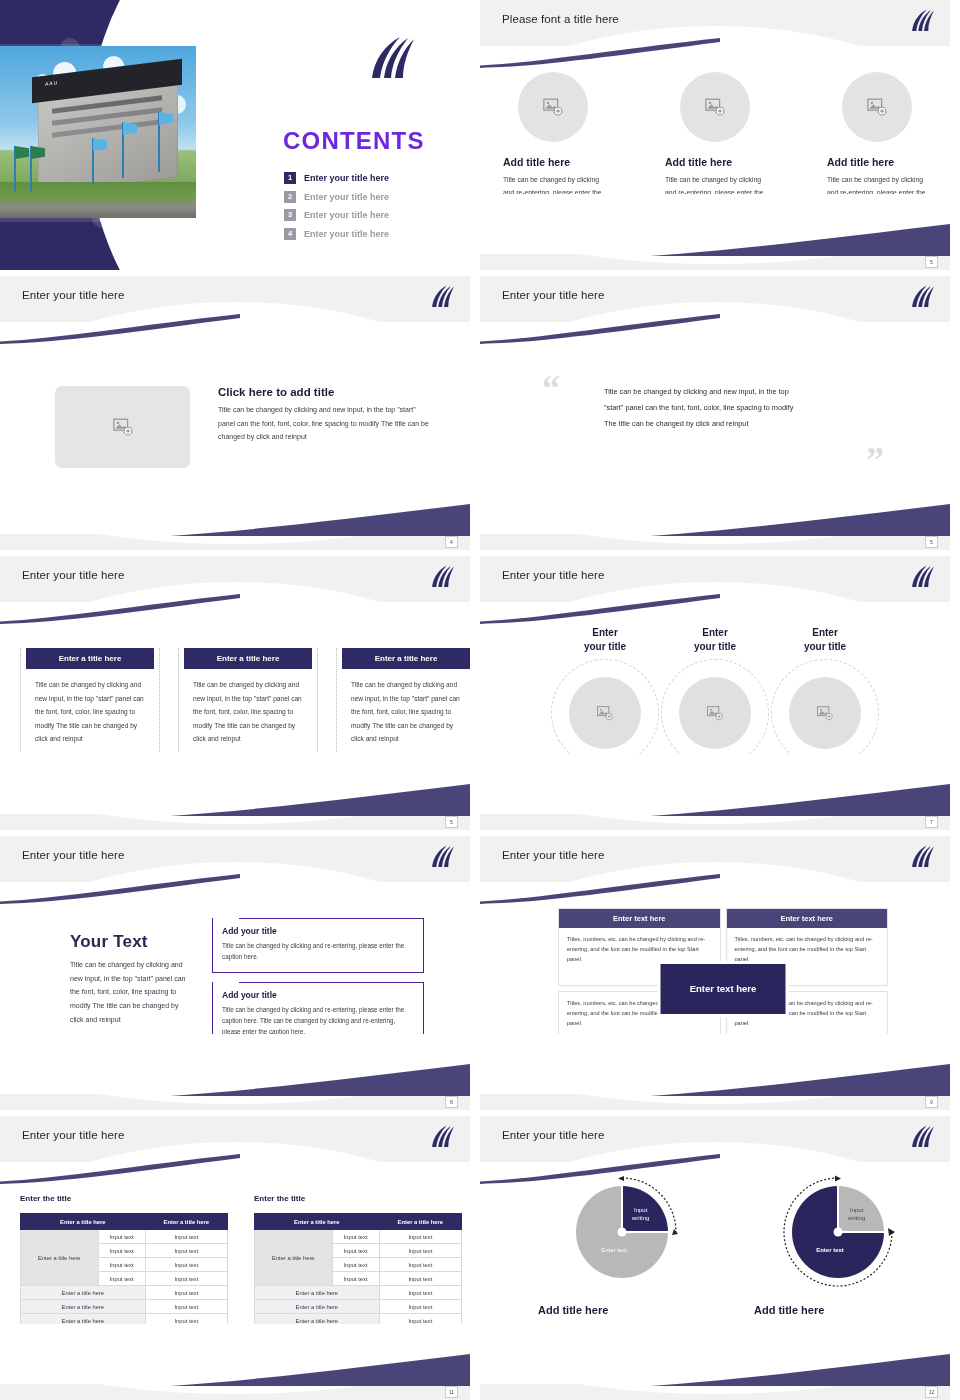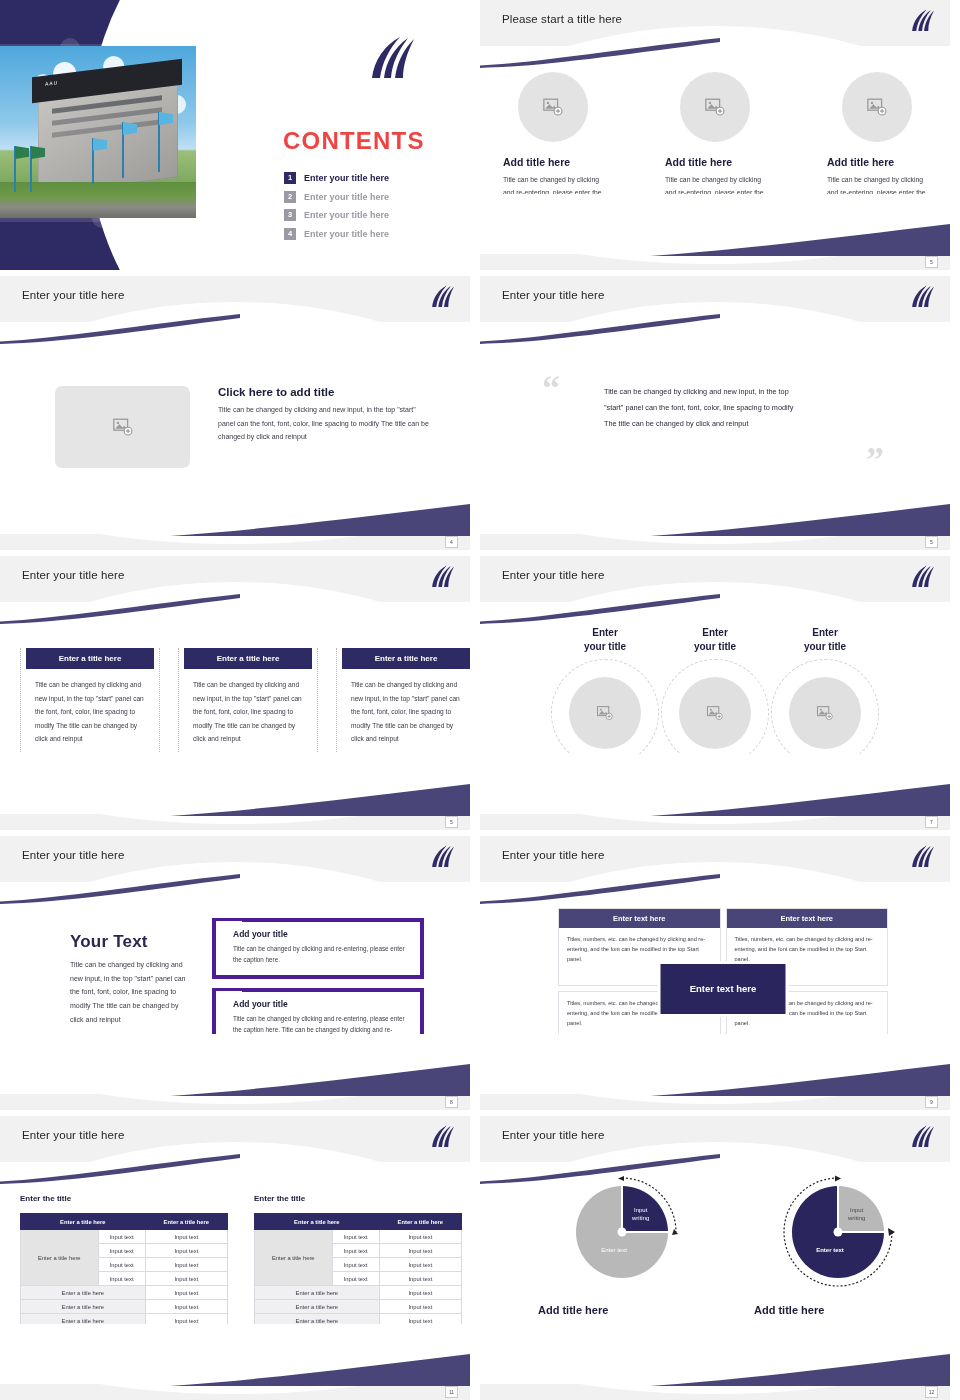--- a/index.html
+++ b/index.html
@@ -127,21 +127,21 @@
   .cover-stripe{
     position:absolute; left:0; width:300px; height:8px;
     background:rgba(255,255,255,.13);
   }
   .cover-dot{
     position:absolute; border-radius:50%; background:rgba(255,255,255,.14);
   }
   .cover-logo{ position:absolute; right:52px; top:34px; width:52px; height:50px; }
   .cover-title{
     position:absolute; left:283px; top:127px;
-    font-size:24px; font-weight:700; letter-spacing:1.2px; color:#ef4444;
+    font-size:24px; font-weight:700; letter-spacing:1.2px; color:#6d28d9;
   }
   .toc{ position:absolute; left:284px; top:172px; width:170px; }
   .toc-row{ display:flex; align-items:center; margin-bottom:6.5px; }
   .toc-num{
     width:12px; height:12px; flex:0 0 12px; background:#9a9aa4; color:#fff;
     font-size:7.5px; font-weight:700; text-align:center; line-height:12px;
     margin-right:8px;
   }
   .toc-row.active .toc-num{ background:#2e2a63; }
   .toc-lbl{ font-size:9px; font-weight:700; color:#9a9aa4; }
@@ -190,21 +190,21 @@
   .s6-h{ font-size:10px; font-weight:700; line-height:1.35; color:#1b1b3a;}
   .s6-ring{ position:relative; margin:6px auto 0; width:108px; height:108px; border:1px dashed #d3d3da; border-radius:50%; display:flex; align-items:center; justify-content:center;}
   .s6-circ{ width:72px;height:72px;border-radius:50%;background:#e0e0e0; display:flex;align-items:center;justify-content:center;}
   .s6-cap{ margin-top:4px; font-size:5.5px; line-height:1.7; color:#4a4a58;}
 
   
   .s7-left{ position:absolute; left:70px; top:96px; width:120px;}
   .s7-h{ font-size:17px; font-weight:700; color:#2b2752; letter-spacing:.2px;}
   .s7-p{ margin-top:6px; font-size:7px; line-height:1.95; color:#3a3a47;}
   .s7-right{ position:absolute; left:212px; top:82px; width:212px;}
-  .s7-box{ border:4px solid #4c1d95; padding:7px 9px 9px 17px; position:relative;}
+  .s7-box{ border:1px solid #4c1d95; padding:7px 9px 9px 9px; position:relative;}
   .s7-box + .s7-box{ margin-top:9px; }
   .s7-box::before{ content:""; position:absolute; left:0; top:-1px; width:26px; height:1px; background:#fff;}
   .s7-bh{ font-size:8.5px; font-weight:700; color:#1b1b3a;}
   .s7-bp{ margin-top:4px; font-size:6.3px; line-height:1.8; color:#3a3a47;}
 
   
   .s8{ position:absolute; left:78px; top:72px; width:330px;}
   .s8-grid{ display:grid; grid-template-columns:1fr 1fr; gap:5px 5px; position:relative;}
   .s8-cell{ border:1px solid #e0e0e6; background:#fff; height:78px; position:relative; }
   .s8-bar{ background:#4a4578; color:#fff; font-size:7.5px; font-weight:700; text-align:center; padding:5px 0; }
@@ -307,21 +307,21 @@
       </div>
       <div class="toc-row">
         <span class="toc-num">4</span>
         <span class="toc-lbl">Enter your title here</span>
       </div>
     </div>
   </div>
 
   <div class="slide">
     <div class="hdr-band"></div>
-    <div class="hdr-title">Please start a title here</div>
+    <div class="hdr-title">Please font a title here</div>
     <svg class="logo-tr" viewBox="0 0 100 100">
       <path d="M10 88 C14 52 36 22 66 6 C44 30 30 58 26 88 Z" fill="#2e2a63"></path>
       <path d="M34 88 C38 54 56 26 82 8 C62 34 50 60 48 88 Z" fill="#2e2a63"></path>
       <path d="M56 88 C60 56 74 30 94 10 C80 38 72 62 72 88 Z" fill="#2e2a63"></path>
     </svg>
     <svg class="swoosh-tl" viewBox="0 0 250 30" preserveAspectRatio="none">
       <path d="M0 28 C60 26 140 12 250 0 L250 4 C142 18 62 30 0 30 Z" fill="#4a4578"></path>
     </svg>
     <svg class="swoosh-br" viewBox="0 0 300 34" preserveAspectRatio="none">
       <path d="M300 2 C200 14 90 28 0 34 L300 34 Z" fill="#4a4578"></path>

